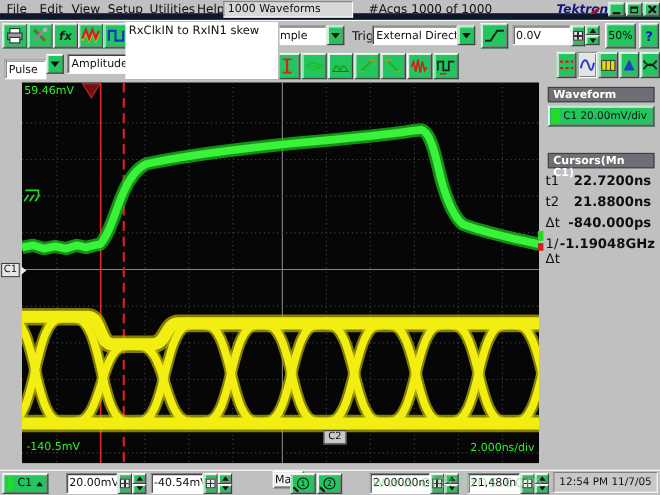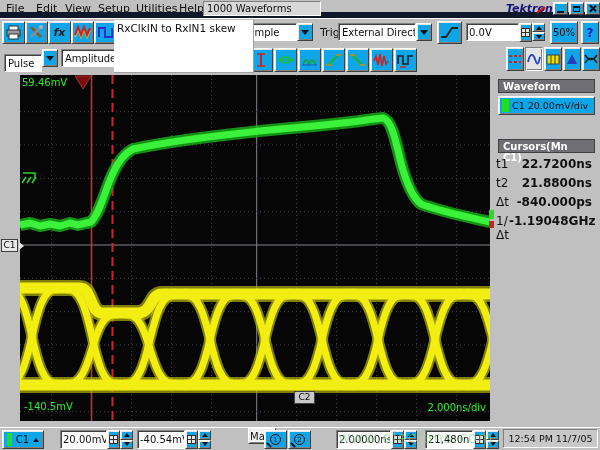--- a/index.html
+++ b/index.html
@@ -1,19 +1,19 @@
 <!DOCTYPE html>
 <html><head>
 <meta charset="utf-8">
 <style>
   * { margin:0; padding:0; box-sizing:border-box; }
   html,body { width:600px; height:450px; overflow:hidden; background:#c0c0c0;
               font-family:"DejaVu Sans", sans-serif; }
   #app { position:relative; width:600px; height:450px; background:#c0c0c0; }
-  .btn { position:absolute; background:#0ea5e9; border:1px solid;
+  .btn { position:absolute; background:#22c55e; border:1px solid;
          border-color:#ffffff #404040 #404040 #ffffff;
          box-shadow:inset 1px 1px 0 #e8e8e8, inset -1px -1px 0 #808080;
          display:flex; align-items:center; justify-content:center; }
   .tri-up { width:0; height:0; border-left:4px solid transparent; border-right:4px solid transparent; border-bottom:5px solid #101010; }
   .tri-dn { width:0; height:0; border-left:4px solid transparent; border-right:4px solid transparent; border-top:5px solid #101010; }
   .tri-up.sm { border-left-width:3px; border-right-width:3px; border-bottom-width:4px; }
   .tri-dn.sm { border-left-width:3px; border-right-width:3px; border-top-width:4px; }
 
   
   .menubar { position:absolute; left:0; top:0; width:600px; height:18px; background:#c0c0c0;
@@ -94,20 +94,21 @@
 <div id="app">
 
   <div class="menubar">
     <span class="menu-item" style="left:6px">File</span>
     <span class="menu-item" style="left:36px">Edit</span>
     <span class="menu-item" style="left:65px">View</span>
     <span class="menu-item" style="left:98px">Setup</span>
     <span class="menu-item" style="left:136px">Utilities</span>
     <span class="menu-item" style="left:179px">Help</span>
     <div class="wfm-box">1000 Waveforms</div>
+    <span class="acqs">#Acqs  1000 of 1000</span>
     <span class="brand">Tektronix</span>
     <span class="brand-swoosh"></span>
     <div class="btn winbtn" style="left:553px">
         <span class="glyph-min"></span>
       </div>
     <div class="btn winbtn" style="left:569px">
         <span class="glyph-rest"></span>
       </div>
     <div class="btn winbtn" style="left:585px">
         <span class="glyph-close"></span>

